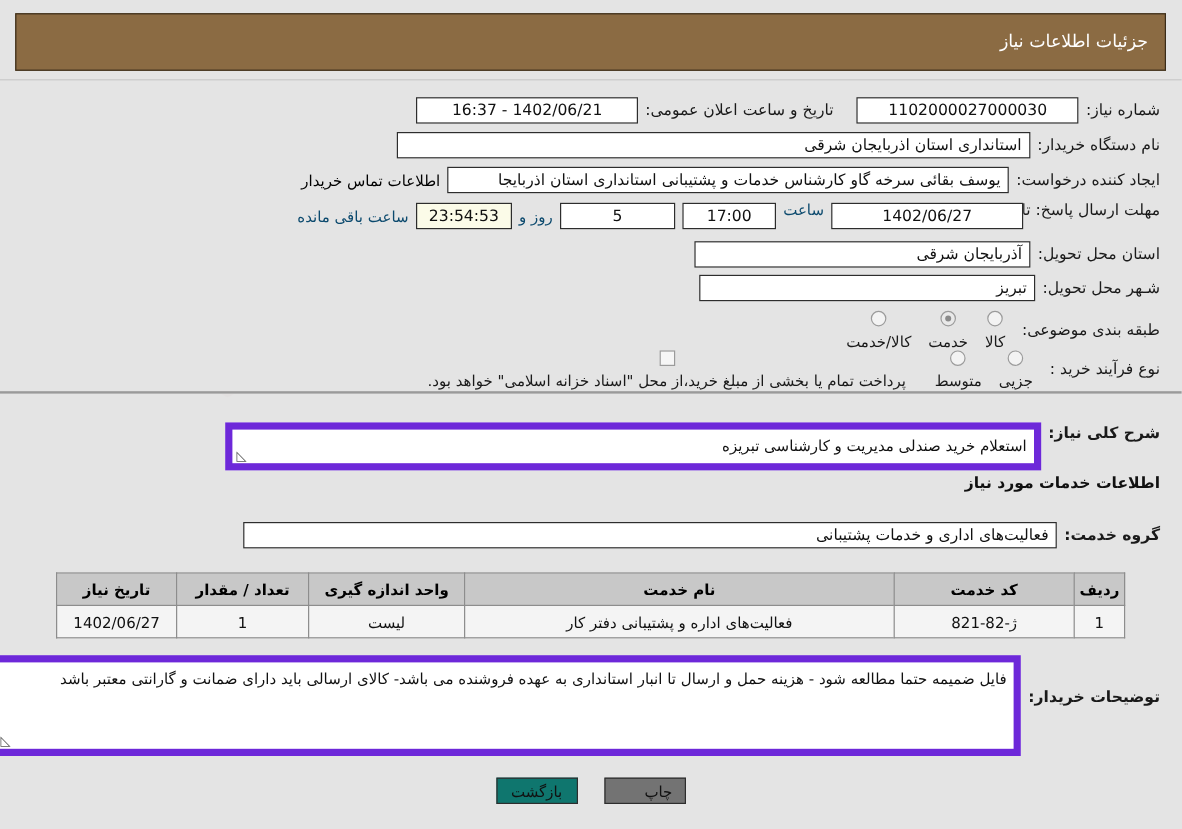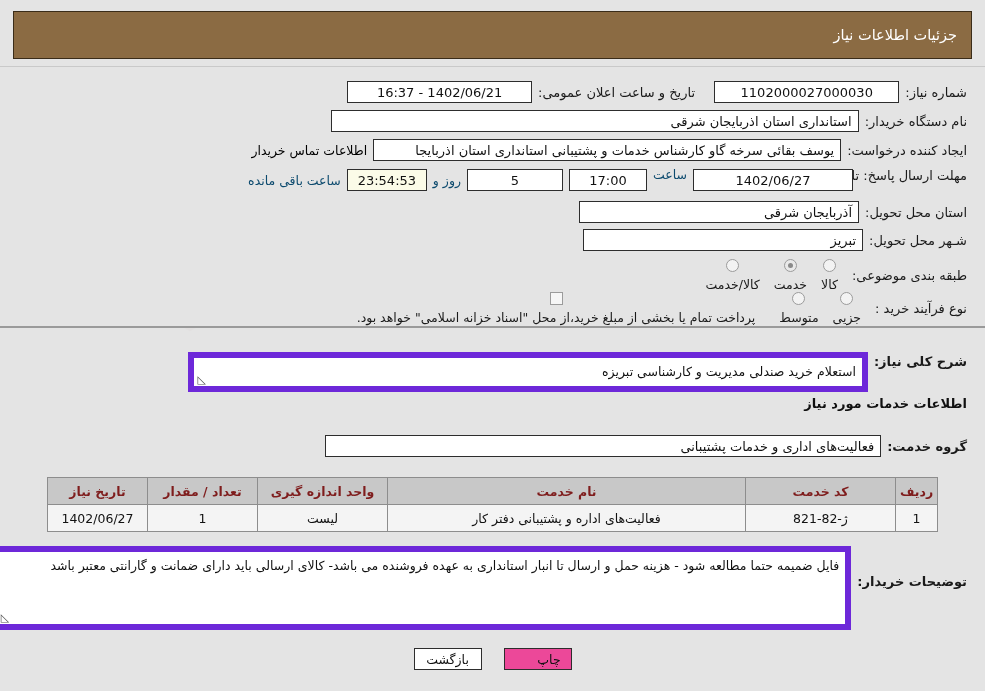--- a/index.html
+++ b/index.html
@@ -167,21 +167,21 @@
     border-collapse: collapse;
     width: 890px;
     font-size: 12.5px;
     table-layout: fixed;
   }
   table.grid th {
     background: #c8c8c8;
     border: 1px solid #8d8d8d;
     height: 27px;
     font-weight: bold;
-    color: #7f1d1d;
+    color: #000000;
     text-align: center;
   }
   table.grid td {
     background: #f4f4f4;
     border: 1px solid #8d8d8d;
     height: 27px;
     text-align: center;
     color: #111;
   }
 
@@ -199,22 +199,22 @@
     border: 1px solid #2d2d2d;
     height: 22px;
     min-width: 68px;
     font-size: 12.5px;
     display: flex;
     align-items: center;
     justify-content: center;
     cursor: pointer;
     color: #111;
   }
-  .btn-back  { background: #ffffff; }
-  .btn-print { background: #ec4899; padding-left: 23px; }
+  .btn-back  { background: #0f766e; }
+  .btn-print { background: #737373; padding-left: 23px; }
 </style>
 </head>
 <body>
 
 <div class="page">
 
   <div class="header-bar">
     <span class="header-title">جزئیات اطلاعات نیاز</span>
   </div>
 
@@ -312,21 +312,21 @@
     <div class="ta" style="width:680px; height:40px;">
       <span>استعلام خرید صندلی مدیریت و کارشناسی تبریزه</span>
       <span class="grip">◺</span>
     </div>
   </div>
 
   <div class="section-h" style="top:396px; right:18px; z-index:3;">اطلاعات خدمات مورد نیاز</div>
 
   <div class="row" style="top:435px; right:18px; z-index:3;">
     <span class="lbl lbl-strong">گروه خدمت:</span>
-    <div class="fld right" style="width:556px;">فعالیت‌های اداری و خدمات پشتیبانی</div>
+    <div class="fld right" style="width:678px;">فعالیت‌های اداری و خدمات پشتیبانی</div>
   </div>
 
   <div class="tbl-wrap">
     <table class="grid">
       <colgroup>
         <col style="width:42px">
           <col style="width:150px">
           <col style="width:358px">
         <col style="width:130px">
           <col style="width:110px">

